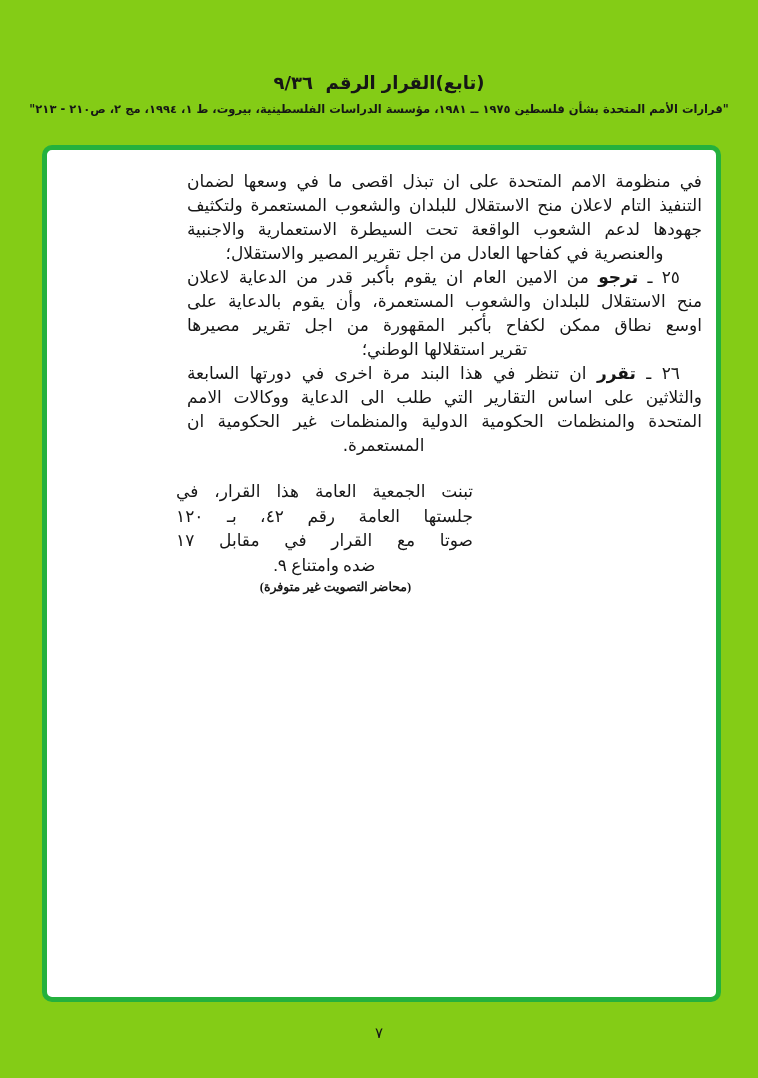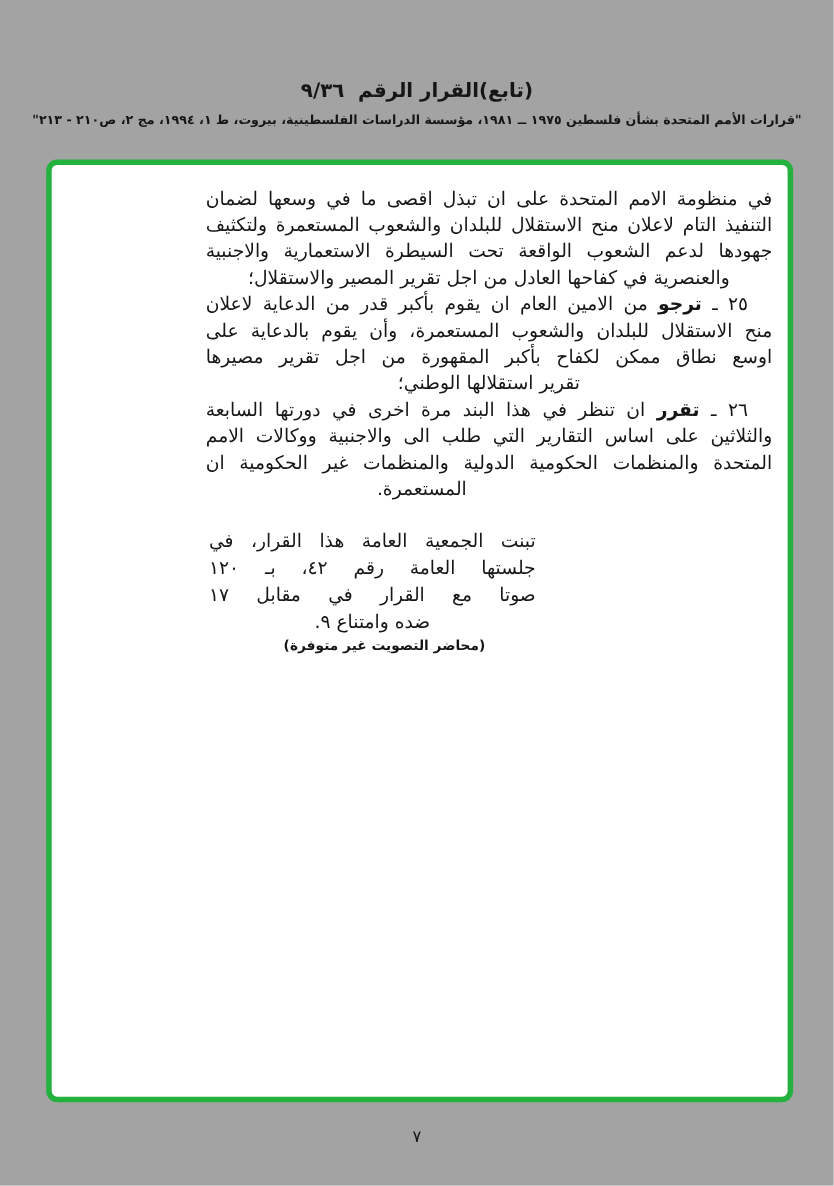--- a/index.html
+++ b/index.html
@@ -1,38 +1,38 @@
 <!DOCTYPE html>
 <html lang="ar"><head>
 <meta charset="utf-8">
 <style>
   * { margin:0; padding:0; box-sizing:border-box; }
   html,body { width:758px; height:1078px; background:#ffffff;
               font-family:"DejaVu Sans", sans-serif; color:#161616; }
-  .page { position:relative; width:758px; height:1078px; overflow:hidden; background:#a3a3a3; }
+  .page { position:relative; width:758px; height:1078px; overflow:hidden; background:#84cc16; }
 
   .doc-title { position:absolute; top:72px; left:0; width:758px; text-align:center;
                direction:rtl; font-weight:bold; font-size:18px; letter-spacing:0.2px; }
   .doc-citation { position:absolute; top:102px; left:0; width:758px; text-align:center;
                   direction:rtl; font-weight:bold; font-size:11.5px; }
 
   .green-frame { position:absolute; left:42px; top:145px; width:679px; height:857px;
                  border:5px solid #fca5a5; border-radius:10px; background:#fff; }
 
   .main-col { position:absolute; top:19px; right:14px; width:515px; direction:rtl;
               font-size:17px; line-height:24px; }
   .para { margin:0; }
   .line { direction:rtl; text-align:center; white-space:nowrap; }
   .line.j { text-align:justify; text-align-last:justify; }
   .line.indent { padding-right:22px; }
   
   .para:nth-of-type(3) .line:last-child { padding-right:122px; }
 
-  .adoption-col { position:absolute; top:330px; left:143px; width:297px; direction:rtl;
-                  font-size:17px; line-height:24.5px; }
+  .adoption-col { position:absolute; top:330px; left:129px; width:297px; direction:rtl;
+                  font-size:17px; line-height:24.5px;font-family:Liberation Serif, serif; }
   .adoption-note { direction:rtl; text-align:center; padding-left:22px;
                    font-size:12.5px; font-weight:bold; margin-top:-3px; white-space:nowrap; }
 
   .page-number { position:absolute; top:1024px; left:0; width:758px; text-align:center;
                  font-size:15px; }
   b { font-weight:bold; }
 </style>
 </head>
 <body style="color: rgb(22, 22, 22);">
 
@@ -51,21 +51,21 @@
           <div class="line"><span>والعنصرية في كفاحها العادل من اجل تقرير المصير والاستقلال؛</span></div>
         </div>
         <div class="para">
           <div class="line j indent"><span>٢٥ ـ </span><b>ترجو</b><span> من الامين العام ان يقوم بأكبر قدر من الدعاية لاعلان</span></div>
           <div class="line j"><span>منح الاستقلال للبلدان والشعوب المستعمرة، وأن يقوم بالدعاية على</span></div>
           <div class="line j"><span>اوسع نطاق ممكن لكفاح بأكبر المقهورة من اجل تقرير مصيرها</span></div>
           <div class="line"><span>تقرير استقلالها الوطني؛</span></div>
         </div>
         <div class="para">
           <div class="line j indent"><span>٢٦ ـ </span><b>تقرر</b><span> ان تنظر في هذا البند مرة اخرى في دورتها السابعة</span></div>
-          <div class="line j"><span>والثلاثين على اساس التقارير التي طلب الى والاجنبية ووكالات الامم</span></div>
+          <div class="line j"><span>والثلاثين على اساس التقارير التي طلب الى الدعاية ووكالات الامم</span></div>
           <div class="line j"><span>المتحدة والمنظمات الحكومية الدولية والمنظمات غير الحكومية ان</span></div>
           <div class="line"><span>المستعمرة.</span></div>
         </div>
       </div>
     <div class="adoption-col">
       <div id="adoption-lines">
           <div class="line j"><span>تبنت الجمعية العامة هذا القرار، في</span></div>
           <div class="line j"><span>جلستها العامة رقم ٤٢، بـ ١٢٠</span></div>
           <div class="line j"><span>صوتا مع القرار في مقابل ١٧</span></div>
           <div class="line"><span>ضده وامتناع ٩.</span></div>

